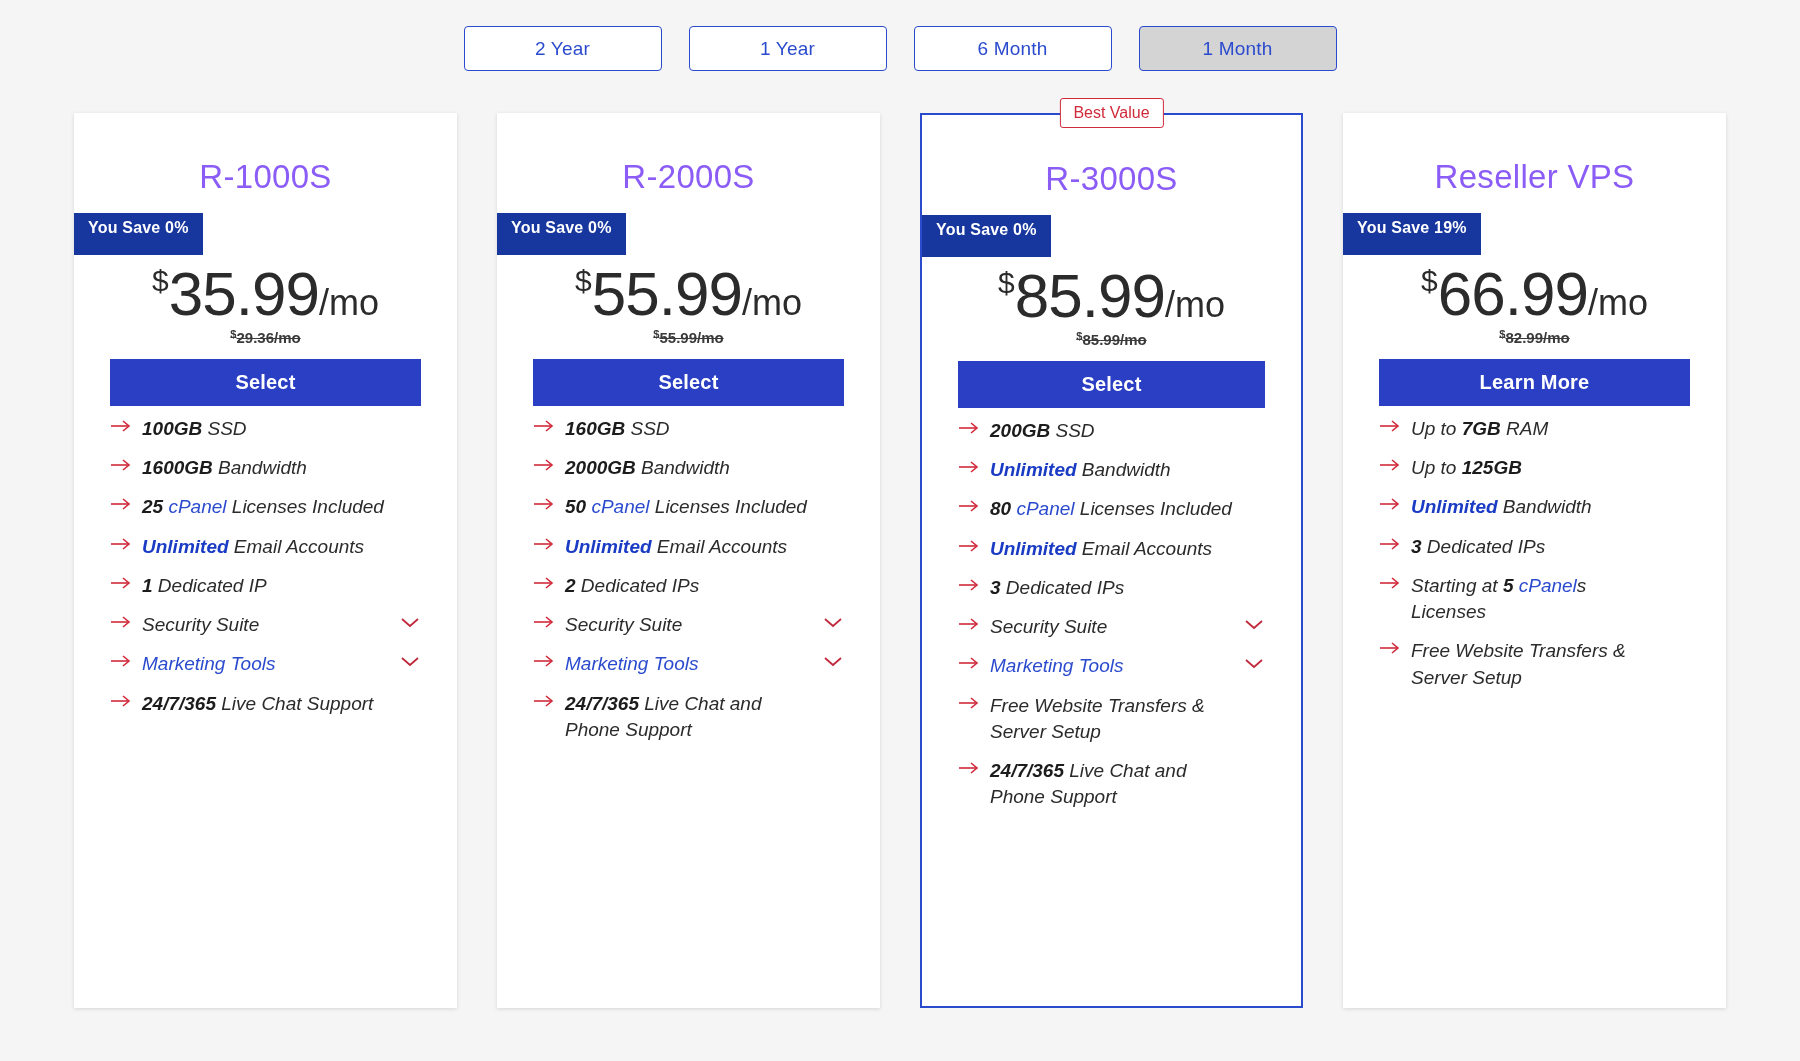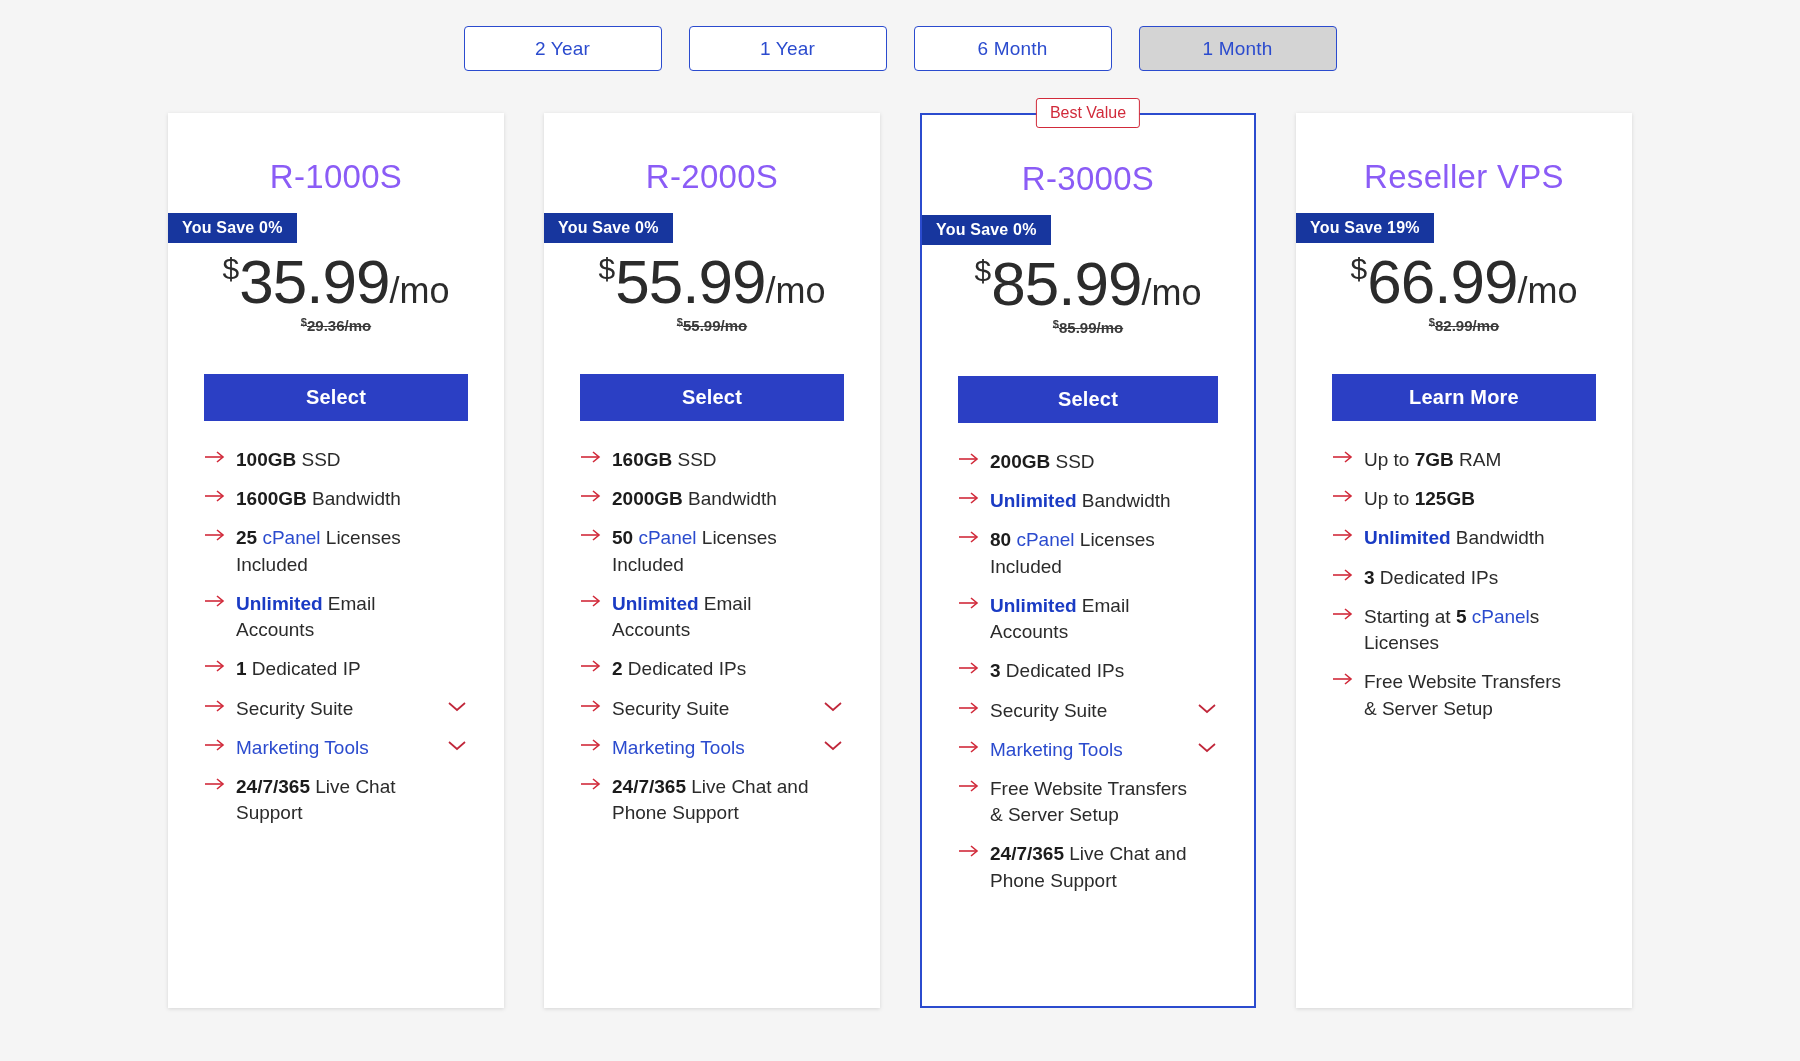--- a/index.html
+++ b/index.html
@@ -42,21 +42,21 @@
   
   .cards {
     display: flex;
     justify-content: center;
     gap: 40px;
     margin-top: 42px;
     padding: 0 40px;
   }
   .card {
     position: relative;
-    width: 336px;
+    width: 383px;
     background: #ffffff;
     box-shadow: 0 1px 4px rgba(0,0,0,.13);
     padding: 0 36px 30px 36px;
     height: 895px;
   }
   .card.featured {
     border: 2px solid #2b4bce;
     box-shadow: none;
     background: #ffffff;
   }
@@ -84,21 +84,21 @@
     margin-top: 45px;
     letter-spacing: .3px;
   }
 
   .save-badge {
     display: inline-block;
     background: #17369e;
     color: #ffffff;
     font-size: 16px;
     font-weight: bold;
-    padding: 6px 14px 6px 14px;
+    padding: 6px 14px 18px 14px;
     margin-top: 17px;
     margin-left: -36px;
     letter-spacing: .2px;
   }
 
   .price-row {
     text-align: center;
     margin-top: 8px;
     color: #2b2b2b;
     line-height: 1;
@@ -125,36 +125,37 @@
     font-weight: bold;
   }
   .price-old .old-dollar {
     font-size: 11px;
     vertical-align: 5px;
   }
 
   .cta {
     display: block;
     width: 100%;
-    margin-top: 40px;
+    margin-top: 13px;
     height: 47px;
     background: #2b3fc4;
     color: #ffffff;
     font-size: 20px;
     font-weight: bold;
     border: none;
     cursor: pointer;
     font-family: "Liberation Sans", sans-serif;
     letter-spacing: .2px;
   }
 
   
   .features {
     list-style: none;
-    margin-top: 26px;
+    margin-top: 10px;
+    font-style: italic;
   }
   .feature {
     display: flex;
     align-items: flex-start;
     position: relative;
     margin-bottom: 13px;
     font-size: 19px;
     color: #2b2b2b;
     line-height: 1.38;
     padding-right: 30px;

